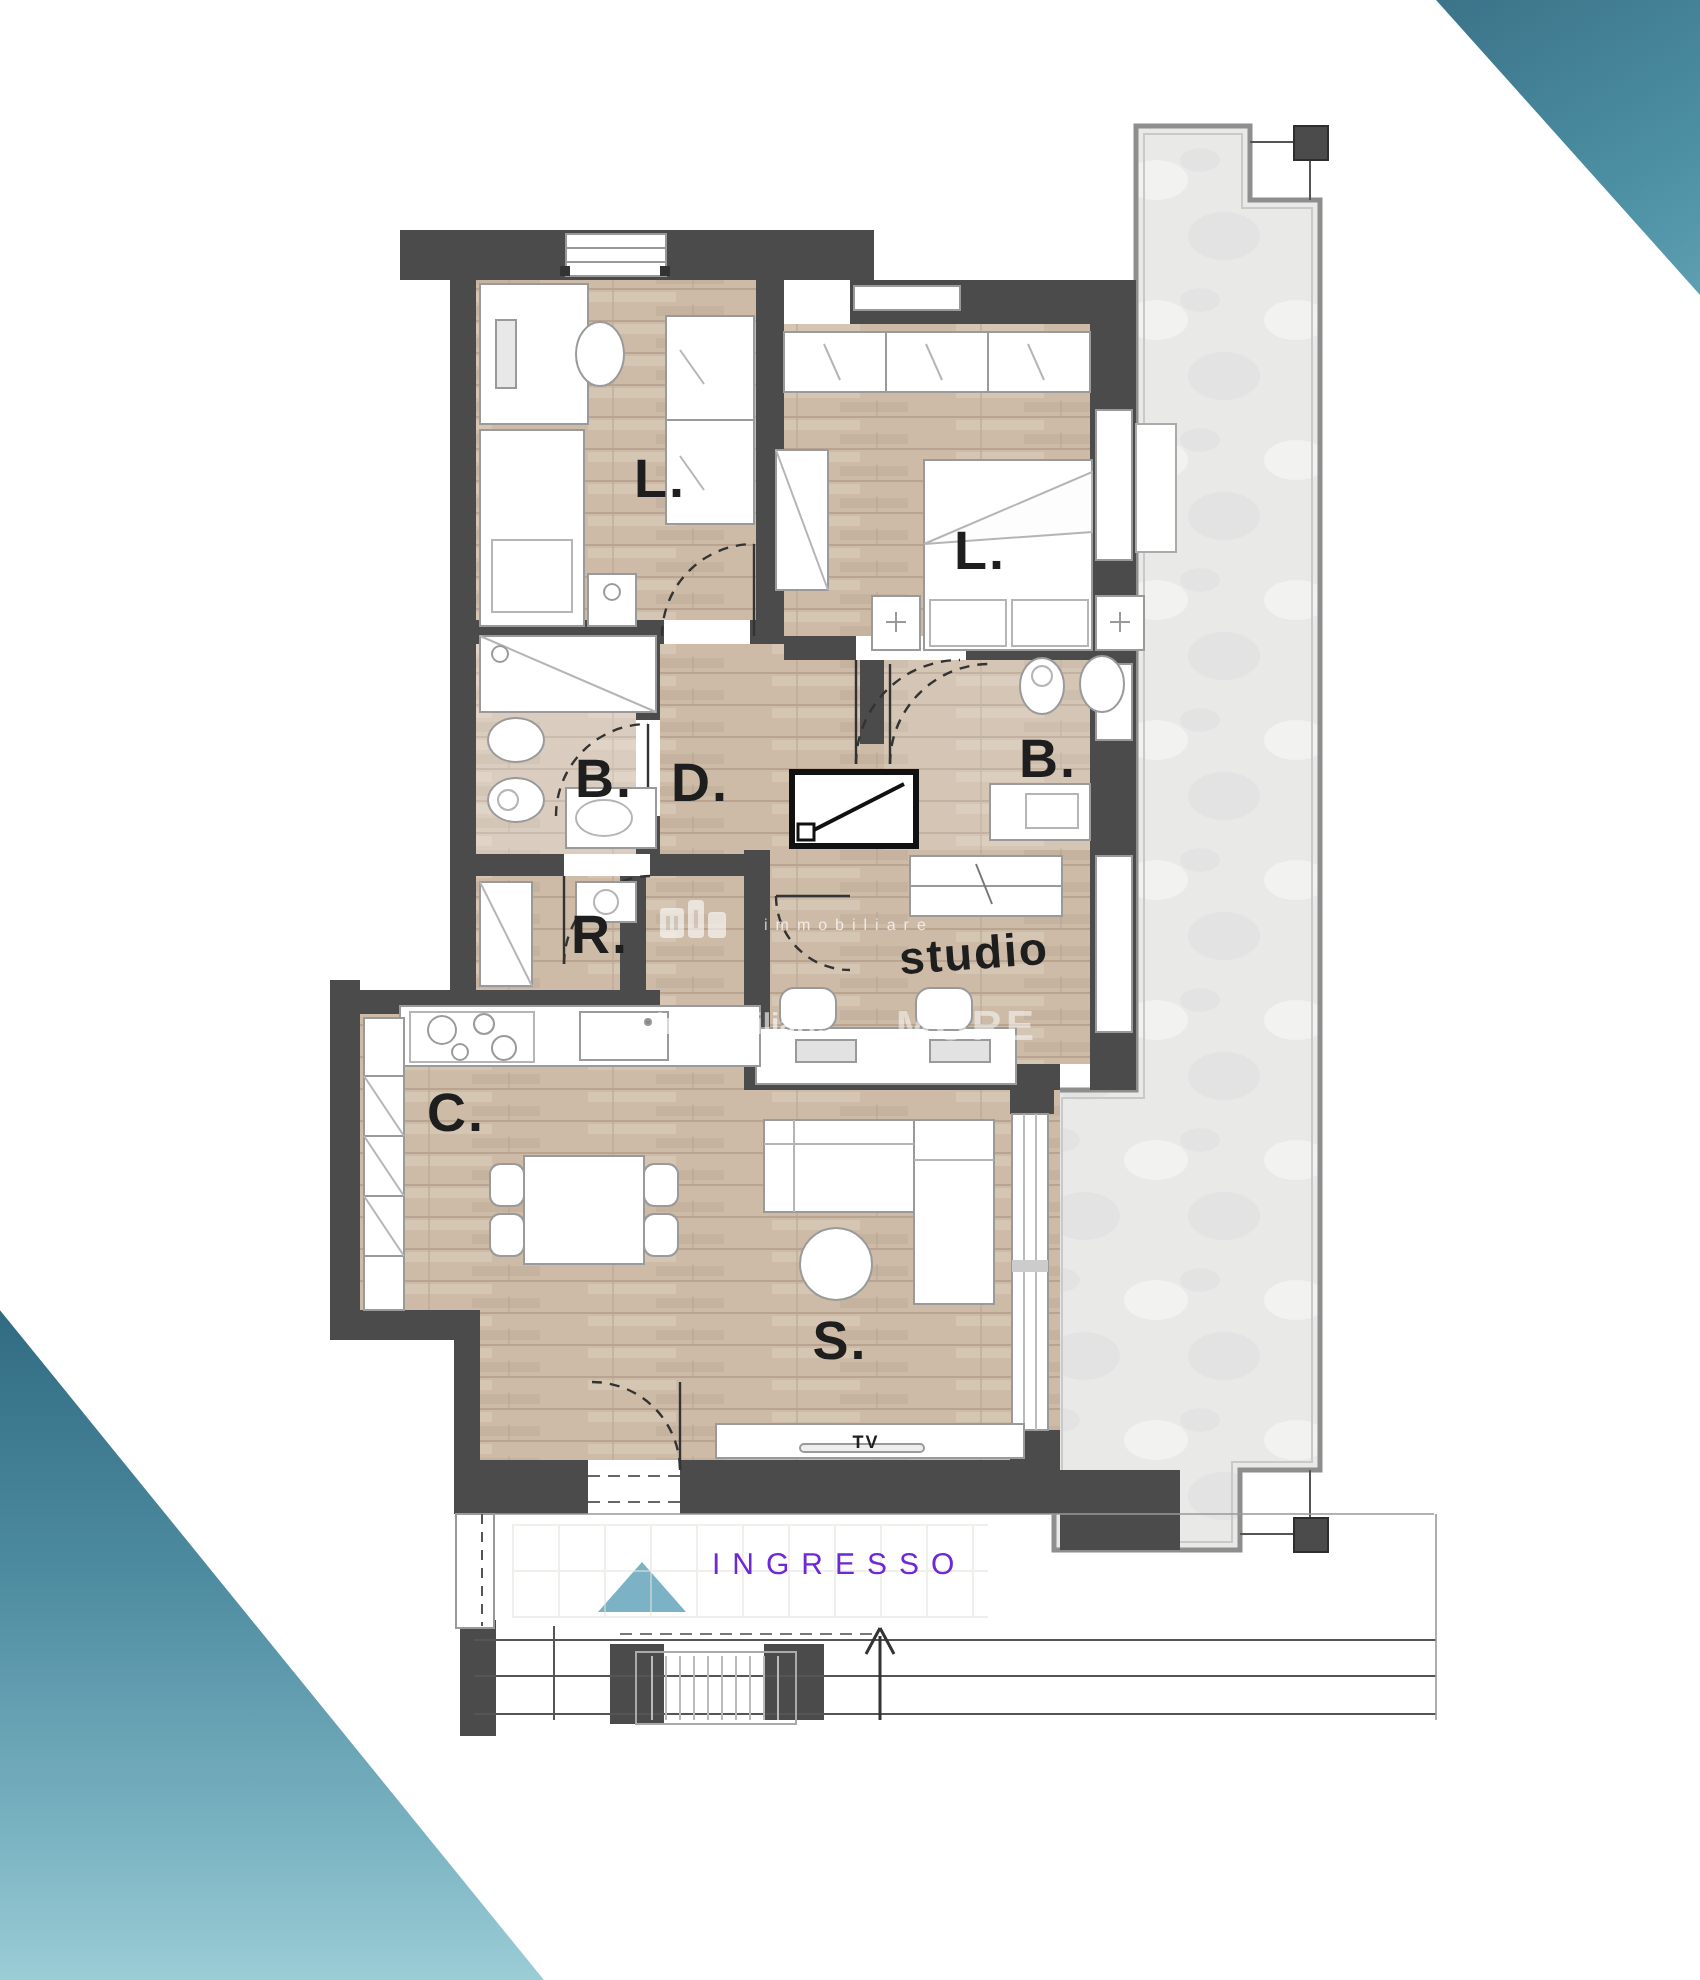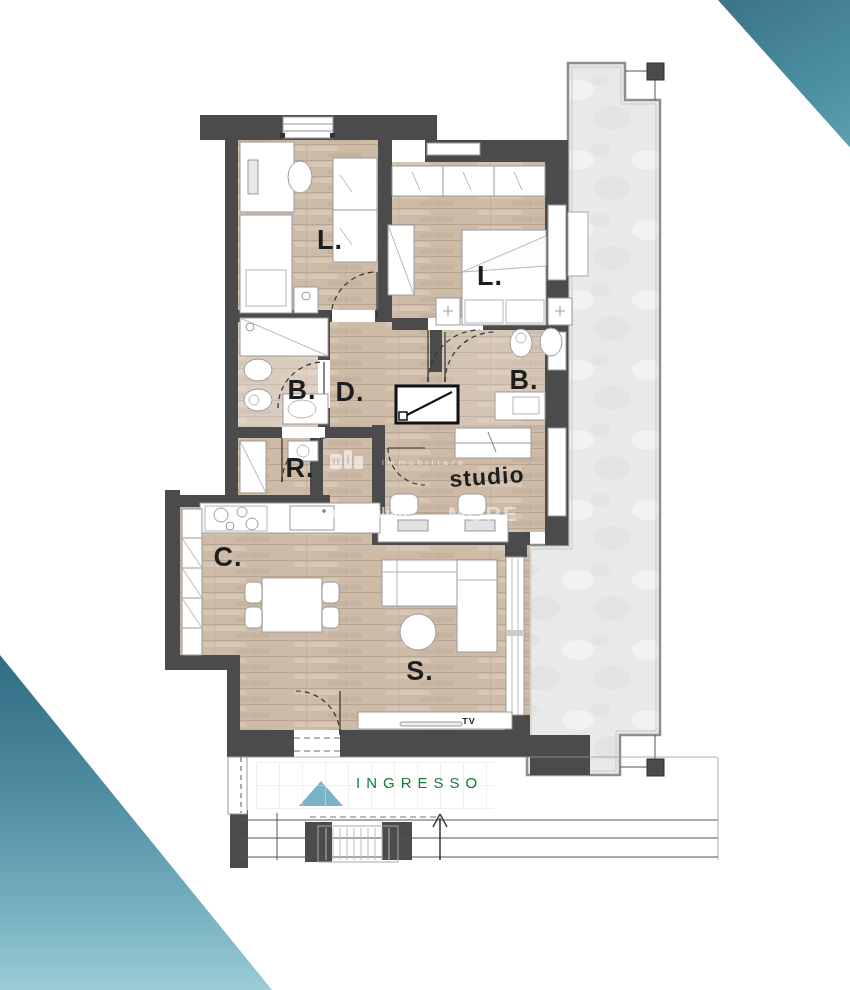--- a/index.html
+++ b/index.html
@@ -8,24 +8,24 @@
   .corner{position:absolute;}
   .corner.tr{left:700px;top:0;width:150px;height:152px;
     clip-path:polygon(12% 0,100% 0,100% 97%);
     background:linear-gradient(150deg,#3a7187 0%,#4c8fa3 65%,#5fa0b2 100%);}
   .corner.bl{left:0;top:650px;width:272px;height:340px;
     clip-path:polygon(0 1.5%,100% 100%,0 100%);
     background:linear-gradient(180deg,#2f6a81 0%,#4d8ba0 40%,#79b2c1 78%,#9bcdd6 100%);}
   svg{position:absolute;left:0;top:0;}
   .plan-label{position:absolute;transform:translate(-50%,-50%);color:#1e1e1e;
     font-weight:bold;font-size:27px;letter-spacing:1px;white-space:nowrap;}
-  .plan-label.small{font-size:9px;letter-spacing:1px;margin-left:36px;}
+  .plan-label.small{font-size:9px;letter-spacing:1px;}
   .plan-label.studio{font-size:23px;font-weight:600;transform:translate(-50%,-50%) rotate(-4deg);}
   .ingresso-text{position:absolute;left:356px;top:774px;font-size:15px;font-weight:500;
-    letter-spacing:6px;color:#15803d;}
+    letter-spacing:6px;color:#6d28d9;}
   .puzzle{position:absolute;left:256px;top:762px;width:238px;height:47px;opacity:.55;
     background-image:
       repeating-linear-gradient(0deg,#e6e3de 0 1px,transparent 1px 23px),
       repeating-linear-gradient(90deg,#e6e3de 0 1px,transparent 1px 23px);}
   .wm{position:absolute;color:rgba(255,255,255,.8);white-space:nowrap;}
   .wm-top{left:382px;top:458px;font-size:8px;letter-spacing:4px;color:rgba(255,255,255,.7);}
   .wm-title{left:328px;top:472px;font-size:20px;font-weight:bold;letter-spacing:1px;
     color:rgba(255,255,255,.85);text-shadow:0 0 1px rgba(125,110,95,.85),0 1px 2px rgba(125,110,95,.45);}
   .wm-gruppo{left:328px;top:504px;font-size:15px;font-weight:bold;color:rgba(255,255,255,.62);}
   .wm-more{left:448px;top:502px;font-size:21px;font-weight:bold;letter-spacing:2px;color:rgba(255,255,255,.5);}

